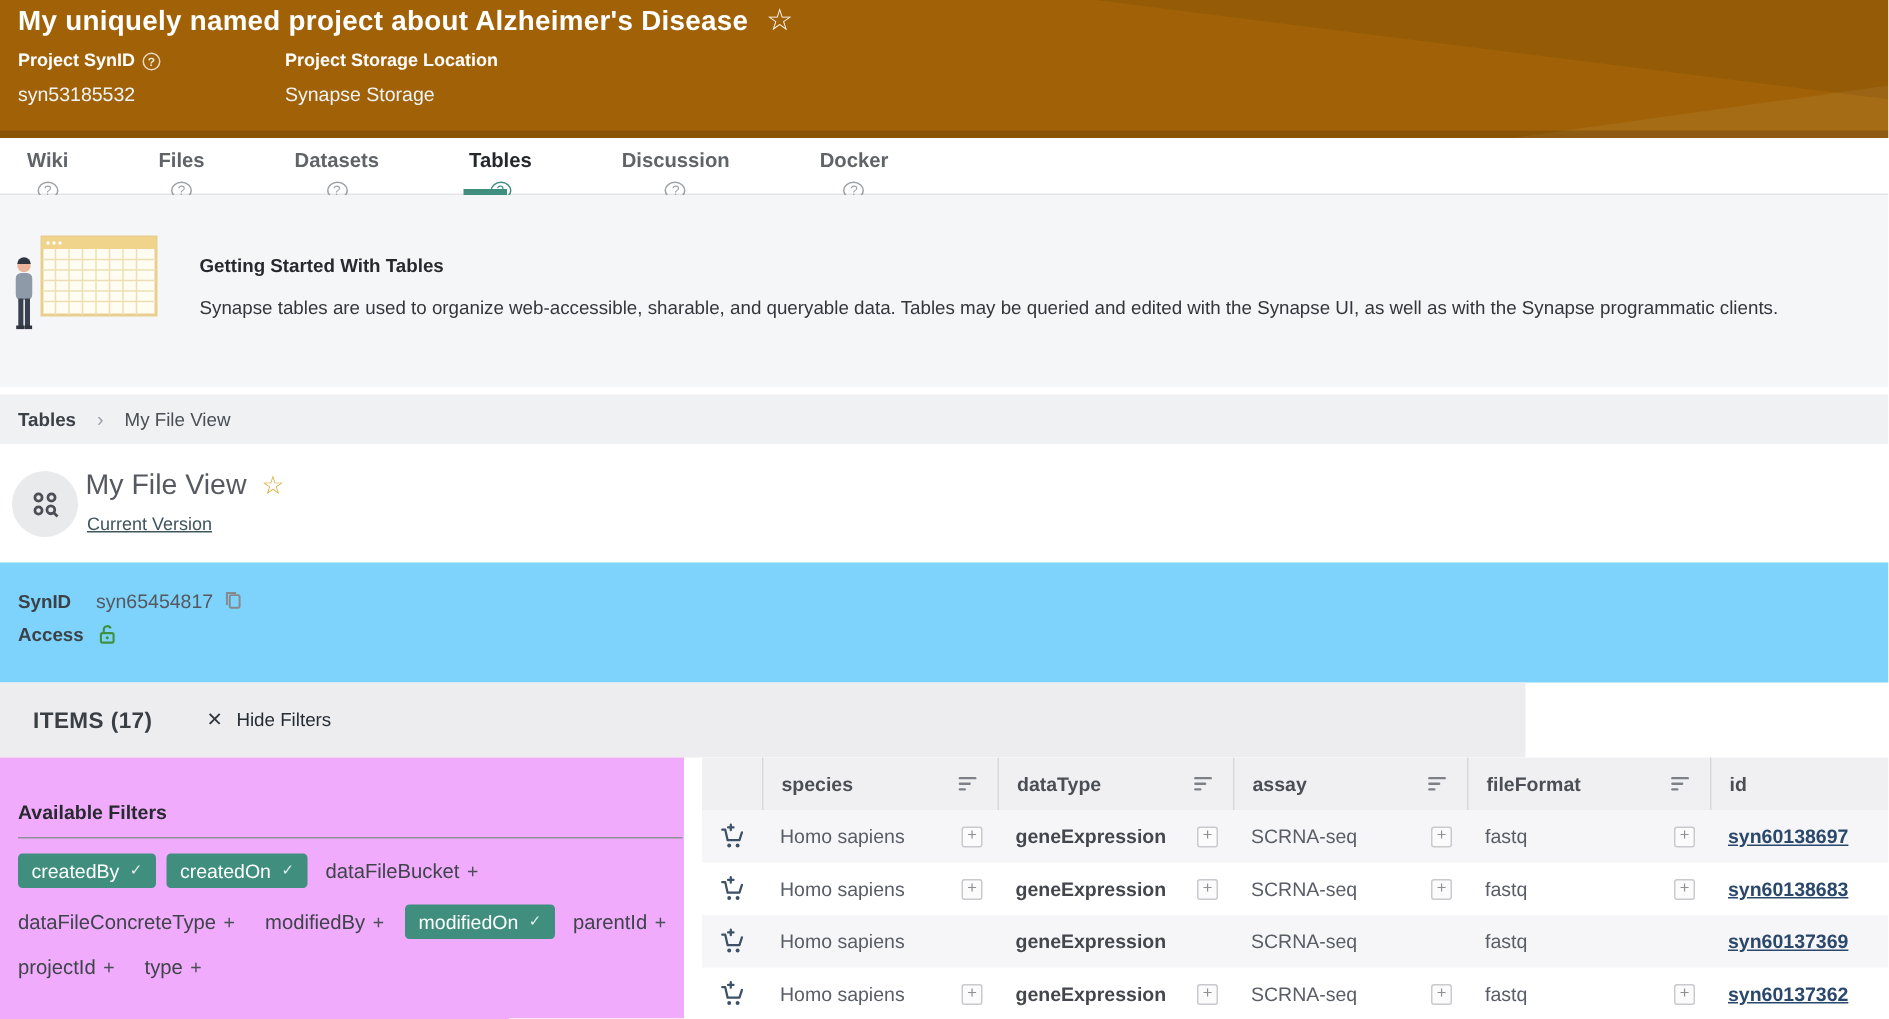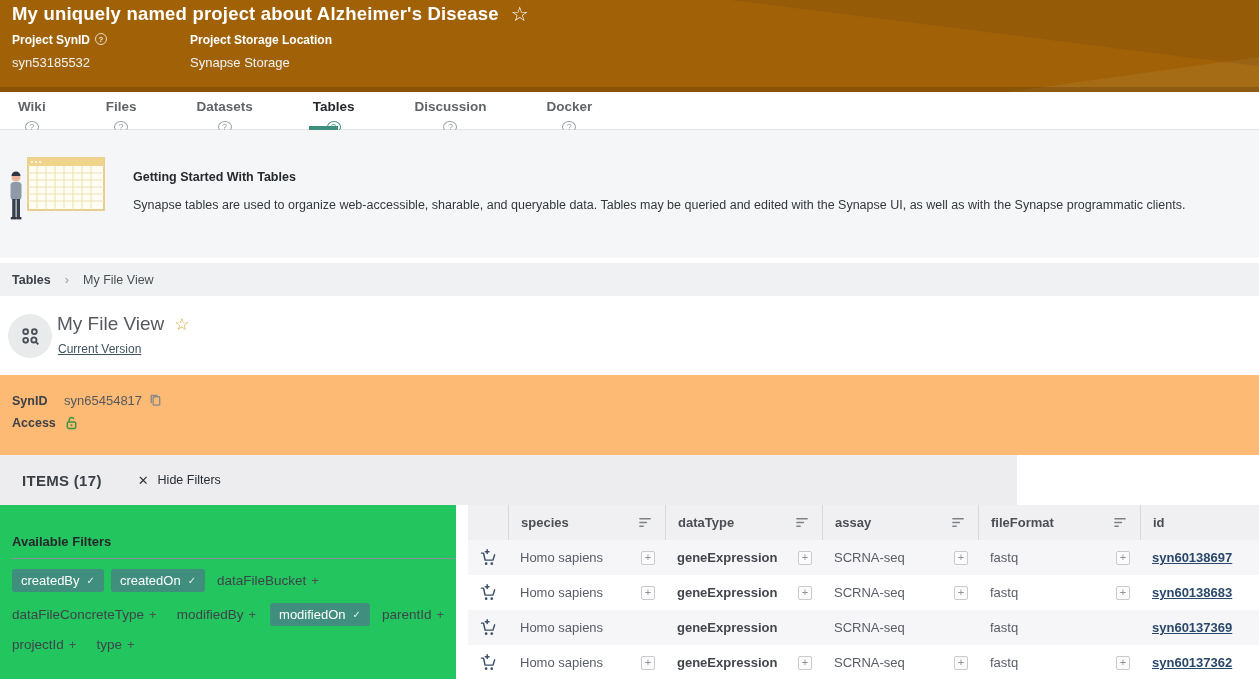--- a/index.html
+++ b/index.html
@@ -14,21 +14,21 @@
     clip-path:polygon(58% 0,100% 0,100% 72%); background:rgba(0,0,0,0.07); }
   #header .diag-light { position:absolute; inset:0;
     clip-path:polygon(100% 62%,100% 100%,80% 100%); background:rgba(255,255,255,0.06); }
   #header .bottom-strip { position:absolute; left:0; bottom:0; width:100%; height:5px;
     background:rgba(0,0,0,0.14); }
   .h-title-row { position:absolute; top:3px; left:12px; display:flex; align-items:center; gap:12px; }
   .h-title { font-size:18.5px; font-weight:bold; color:#fff; letter-spacing:.2px; }
   .h-star { font-size:20px; color:#fff; line-height:1; cursor:pointer; }
   .h-meta { position:absolute; top:33px; left:12px; display:flex; }
   .h-col1 { width:178px; }
-  .h-label { font-size:12px; font-weight:bold; color:#fff; display:flex; align-items:center; gap:5px; }
+  .h-label { font-size:12px; font-weight:bold; color:#fff; display:flex; align-items:flex-end; gap:5px; }
   .h-help { display:inline-flex; justify-content:center; align-items:center;
     width:12px; height:12px; border:1px solid rgba(255,255,255,.75); border-radius:50%;
     font-size:8px; color:rgba(255,255,255,.85); margin-top:-2px; cursor:pointer; }
   .h-value { font-size:13px; color:#eef3f6; margin-top:8px; font-weight:normal; }
 
   
   #tabbar { position:absolute; top:92px; left:0; width:1259px; height:38px; background:#fff;
     border-bottom:1px solid #e4e5e7; display:flex; align-items:stretch; padding-left:14px; }
   .tab { position:relative; display:flex; align-items:center; gap:7px; padding:0 4px;
     margin-right:52px; cursor:pointer;flex-direction:column; }
@@ -61,36 +61,36 @@
   #entityhead { position:absolute; top:296px; left:0; width:1259px; height:79px; background:#fff; }
   .ent-circle { position:absolute; top:18px; left:8px; width:44px; height:44px; border-radius:50%;
     background:#e9eaec; display:flex; align-items:center; justify-content:center; }
   .ent-title-row { position:absolute; left:57px; top:17px; display:flex; align-items:center; gap:10px; }
   .ent-title { font-size:19px; color:#565a60; }
   .ent-star { font-size:17px; color:#d9a62e; cursor:pointer; }
   .ent-version { position:absolute; left:58px; top:46px; font-size:12px; color:#40545e;
     text-decoration:underline; cursor:pointer; }
 
   
-  #entitymeta { position:absolute; top:375px; left:0; width:1259px; height:80px; background:#fdba74; }
+  #entitymeta { position:absolute; top:375px; left:0; width:1259px; height:80px; background:#7dd3fc; }
   .meta-row { position:absolute; left:12px; display:flex; align-items:center; }
   .meta-label { width:52px; font-size:12.5px; font-weight:bold; color:#3c4147; }
   .meta-value { font-size:13px; color:#55595f; margin-right:6px; }
   .copy-btn, .lock-btn { cursor:pointer; display:inline-flex; }
 
   
   #itemsbar { position:absolute; top:455px; left:0; width:1017px; height:50px; background:#ededef;
     display:flex; align-items:center; }
   .items-title { font-size:15px; font-weight:bold; color:#3a3f45; letter-spacing:.3px; margin-left:22px; }
   .hide-filters { display:flex; align-items:center; gap:9px; margin-left:36px; cursor:pointer; }
   .hf-x { font-size:13px; color:#33383e; }
   .hf-label { font-size:12.5px; color:#262c33; }
 
   
-  #filters { position:absolute; top:505px; left:0; width:456px; height:174px; background:#22c55e; }
+  #filters { position:absolute; top:505px; left:0; width:456px; height:174px; background:#f0abfc; }
   .af-title { position:absolute; top:29px; left:12px; font-size:13px; font-weight:bold; color:#26292d; }
   .af-rule { position:absolute; top:53px; left:12px; width:443px; border-bottom:1px solid #8e9298; }
   .chip-rows { position:absolute; top:64px; left:12px; width:440px; }
   .chip-row { display:flex; align-items:center; margin-bottom:11px; }
   .chip { display:inline-flex; align-items:center; gap:7px; background:#3f8e7e; color:#fff;
     border-radius:3px; padding:4px 9px; font-size:13px; margin-right:7px; cursor:pointer; }
   .chip-glyph { font-size:10px; color:#e8f2ef; }
   .filter-plain { display:inline-flex; align-items:center; gap:5px; font-size:13.5px; color:#3f444a;
     margin-right:20px; margin-left:5px; cursor:pointer; }
   .plain-glyph { color:#4a4f55; font-size:13px; }

